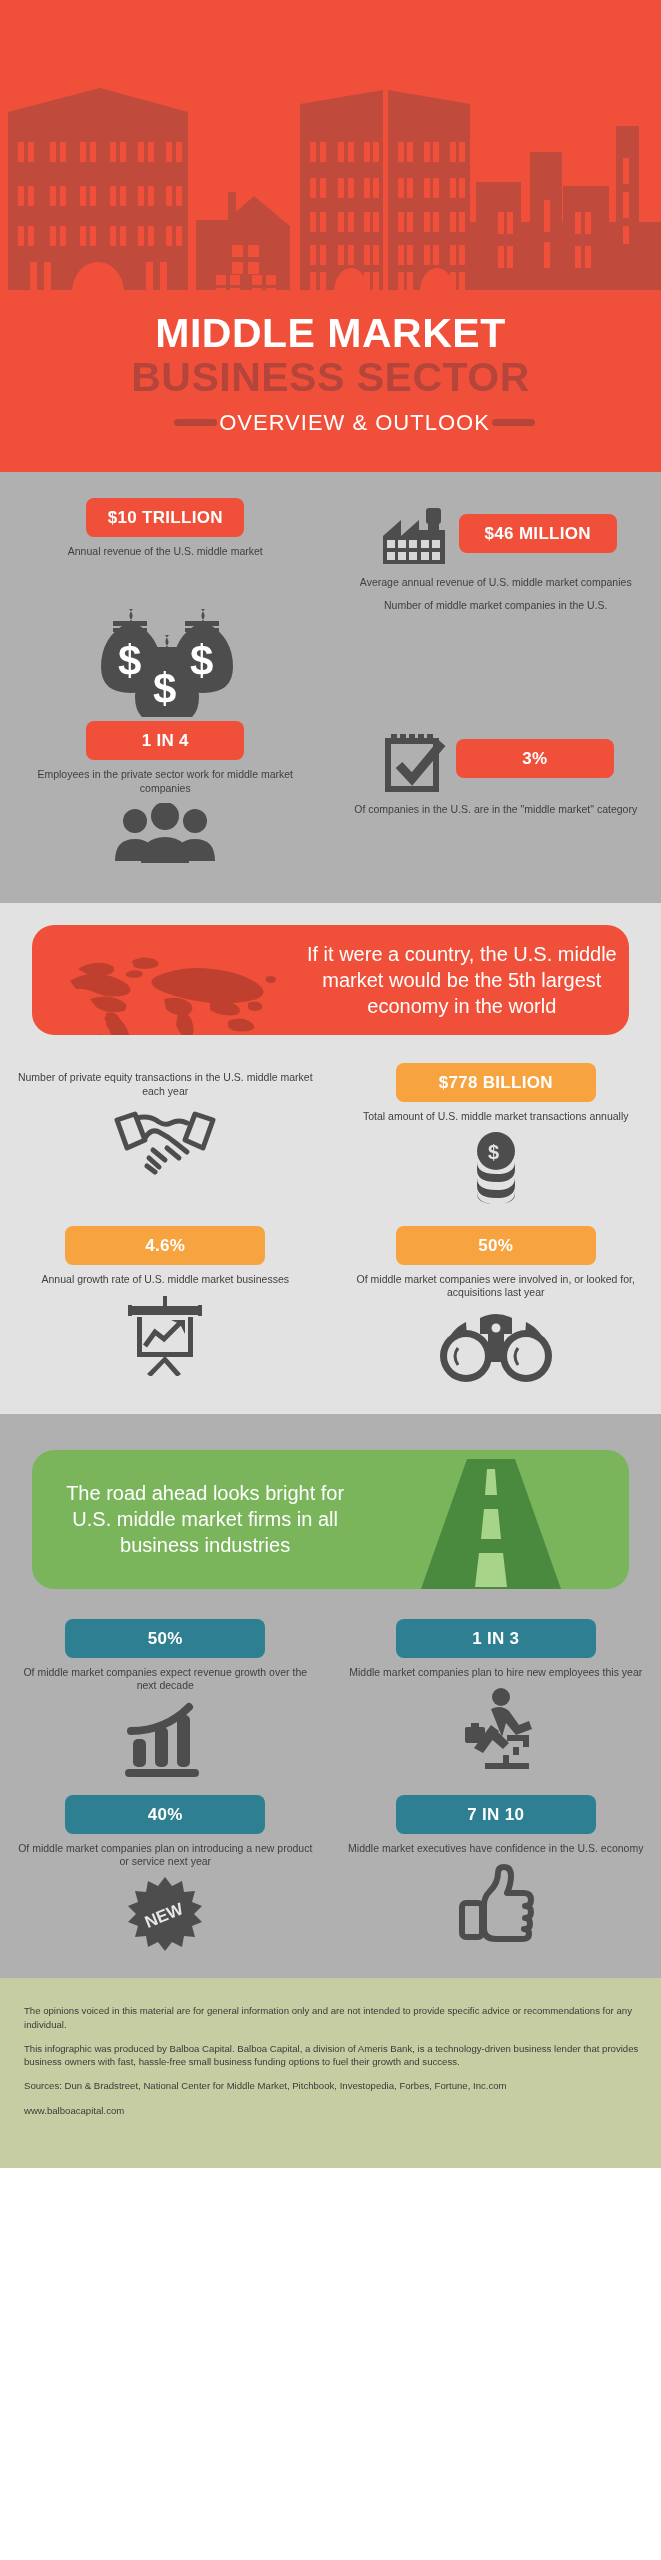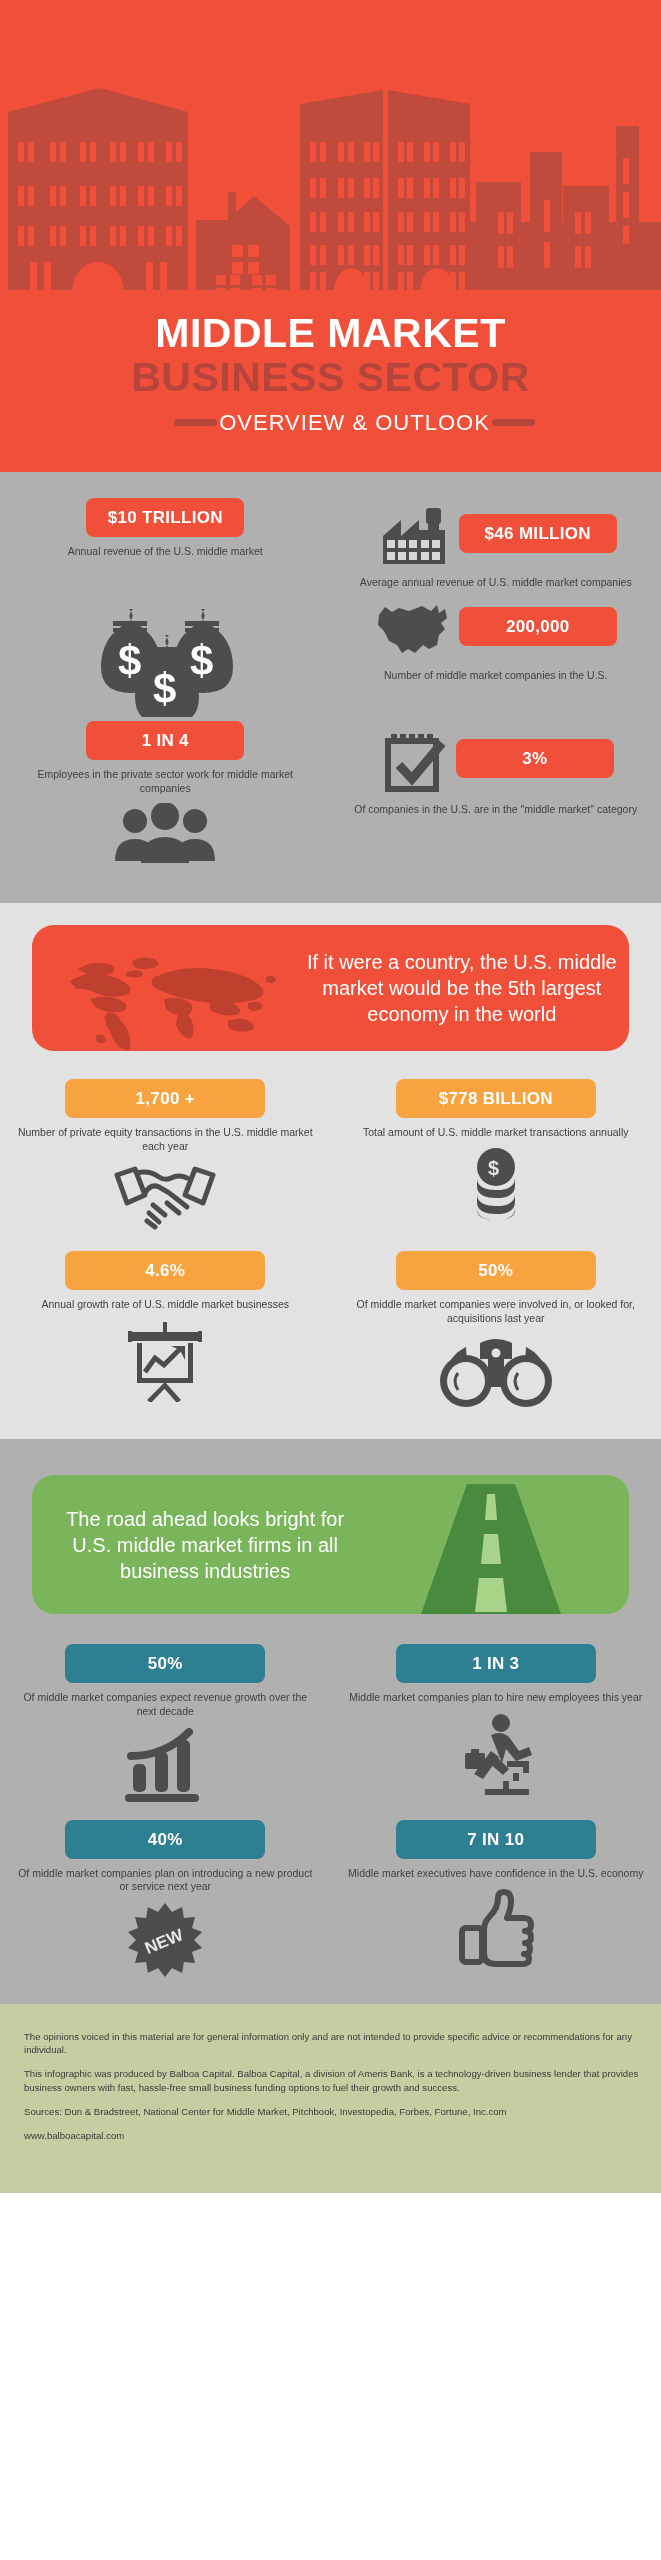--- a/index.html
+++ b/index.html
@@ -127,21 +127,21 @@
   .banner {
     margin: 0 auto;
     border-radius: 22px;
     display: flex;
     align-items: center;
     position: relative;
     overflow: hidden;
   }
   .banner-red {
     width: 597px;
-    height: 126px;
+    height: 110px;
     background: #f0503a;
     align-items: center;
   }
   .banner-green {
     width: 597px;
     height: 139px;
     background: #7ab55c;
   }
   .banner-txt {
     color: #fff;
@@ -448,28 +448,20 @@
             </g>
             <g fill="#ffffff" font-family="Liberation Sans, sans-serif" font-weight="bold" font-size="42">
               <text x="29" y="76">$</text>
               <text x="101" y="76">$</text>
               <text x="64" y="104">$</text>
             </g>
           </svg>
         </span>
       </div>
       <div class="col">
-        <div style="display:flex;align-items:center;justify-content:center;gap:4px;">
-          <span class="icon-wrap">
-            <svg width="80" height="62" viewBox="0 0 80 62">
-              <path fill="#4d4d4d" d="M4 16 L10 8 L17 13 L24 9 L34 12 L47 7 L56 12 L62 6 L64 14 L70 10 L72 19 L66 24 L70 30 L64 36 L62 46 L54 50 L48 46 L40 54 L33 50 L27 54 L22 46 L14 42 L9 32 L3 26 Z"></path>
-            </svg>
-          </span>
-          <div class="pill red">200,000</div>
-        </div>
         <div class="caption">Number of middle market companies in the U.S.</div>
       </div>
     </div>
 
     <div class="row2" style="margin-top:4px;">
       <div class="col">
         <div class="pill red">1 IN 4</div>
         <div class="caption">Employees in the private sector work for middle market companies</div>
         <span class="icon-wrap">
           <svg width="104" height="62" viewBox="0 0 104 62">
@@ -523,21 +515,20 @@
             <path d="M188 56 q10 -4 14 2 q2 5 -6 6 q-8 0 -8 -4 Z"></path>
             <path d="M36 88 q8 -2 10 4 q0 5 -6 4 q-6 -2 -4 -6 Z"></path>
             <path d="M206 30 q8 -3 10 2 q0 4 -6 4 q-6 -1 -4 -5 Z"></path>
           </g>
         </svg>
         <div class="banner-txt">If it were a country, the U.S. middle market would be the 5th largest economy in the world</div>
       </div>
 
       <div class="row2" style="margin-top:28px;">
         <div class="col">
-          <div class="pill orange wide">1,700 +</div>
           <div class="caption">Number of private equity transactions in the U.S. middle market each year</div>
           <span class="icon-wrap">
             <svg width="112" height="70" viewBox="0 0 112 70">
               <g fill="none" stroke="#4d4d4d" stroke-width="5" stroke-linejoin="round" stroke-linecap="round">
                 <path d="M8 14 L26 8 L36 34 L18 42 Z"></path>
                 <path d="M104 14 L86 8 L76 34 L94 42 Z"></path>
                 <path d="M28 12 q12 -3 22 4 q6 4 12 1 q8 -4 16 0"></path>
                 <path d="M36 32 q6 -10 14 -6 q10 5 18 12 l10 8"></path>
                 <path d="M44 44 l12 10"></path>
                 <path d="M40 52 l10 9"></path>

